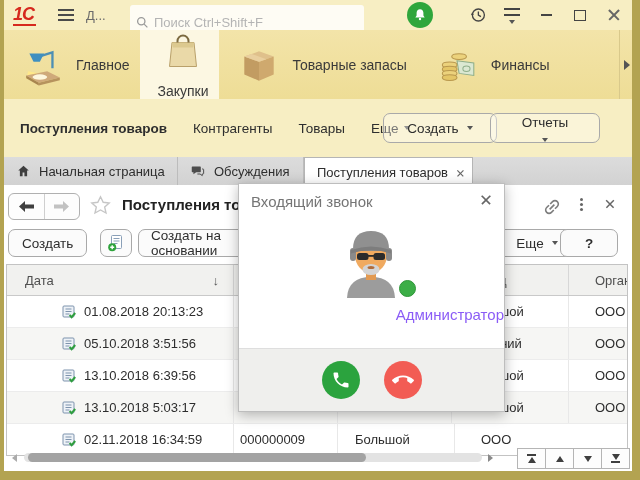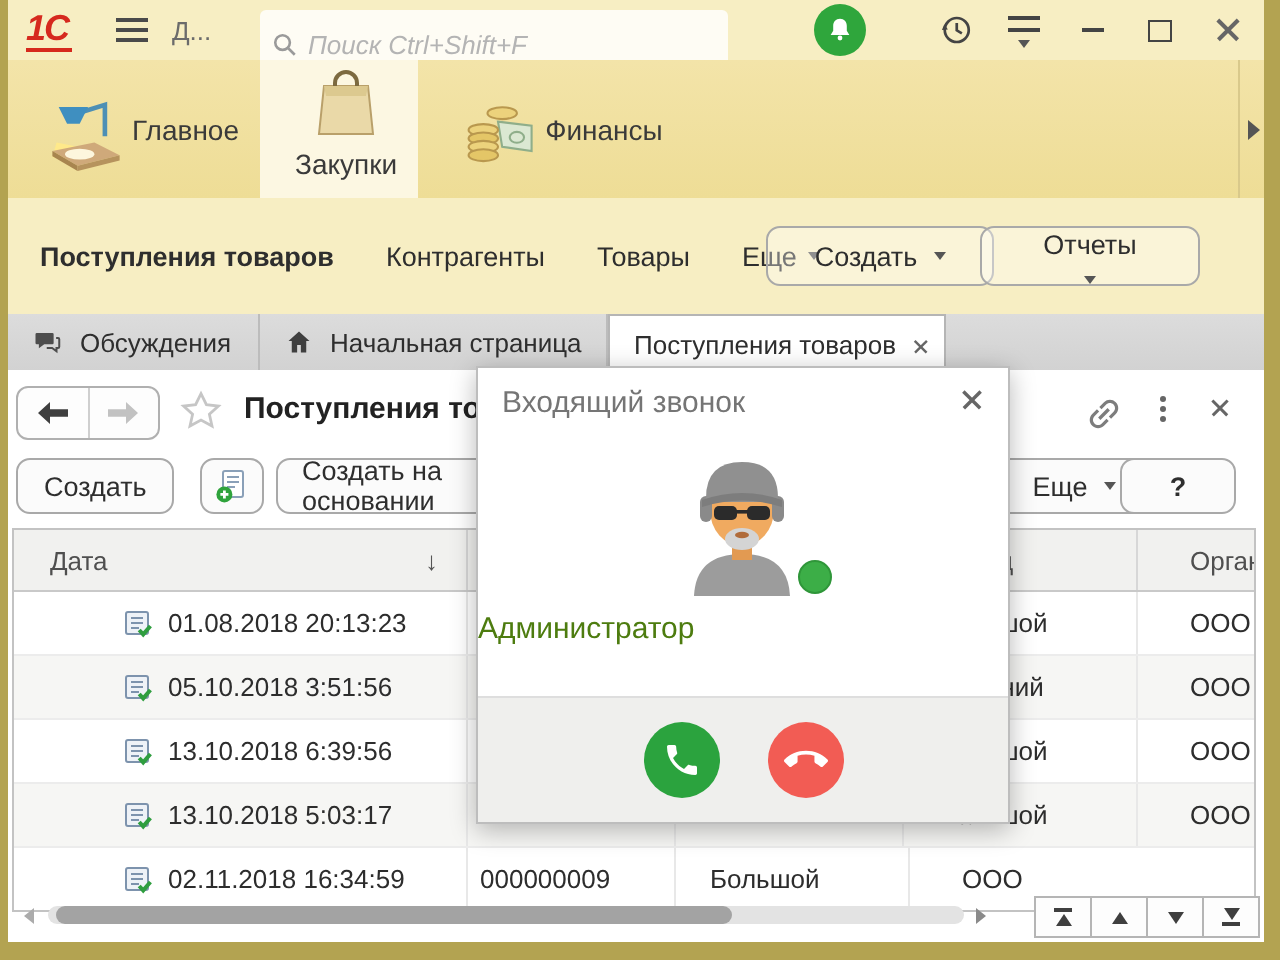--- a/index.html
+++ b/index.html
@@ -8,21 +8,21 @@
   .app{position:absolute;left:4px;top:0;right:8px;bottom:9px;background:#fff;}
 
   
   .titlebar{position:absolute;left:0;top:0;width:100%;height:30px;background:#f7eec3;}
   .logo{position:absolute;left:9px;top:4px;color:#d6291e;font-weight:bold;font-style:italic;
         font-size:18px;letter-spacing:-1px;border-bottom:2px solid #d6291e;line-height:20px;padding:0 2px 0 0;}
   .burger{position:absolute;left:54px;top:9px;width:16px;height:12px;cursor:pointer;}
   .burger i{display:block;height:2px;background:#4a4a4a;margin-bottom:3px;}
   .win-title{position:absolute;left:82px;top:8px;color:#6b6b6b;}
   .searchbox{position:absolute;left:126px;top:5px;width:222px;height:34px;background:rgba(255,255,255,.82);
-             border-radius:3px;display:flex;align-items:center;padding:0 6px;gap:5px;font-style:italic;}
+             border-radius:3px;display:flex;align-items:center;padding:0 6px;gap:5px;}
   .searchbox .ph{color:#b4b4b4;}
   .tb-bell{position:absolute;left:403px;top:2px;width:26px;height:26px;border-radius:50%;
            background:#2fa63c;display:flex;align-items:center;justify-content:center;}
   .tb-right{position:absolute;right:1px;top:0;height:30px;display:flex;align-items:center;gap:16px;padding-right:8px;}
   .tb-ic{width:18px;height:18px;display:flex;align-items:center;justify-content:center;flex-direction:column;}
   .minbar{width:11px;height:2px;background:#444;}
   .maxbox{width:10px;height:9px;border:1.6px solid #444;}
   .lines2 i{display:block;width:16px;height:2px;background:#444;margin:2px 0;}
   .lines2 .tri-down{margin:2px auto 0;}
 
@@ -30,21 +30,21 @@
   .cross{position:relative;width:12px;height:12px;display:inline-block;}
   .cross::before,.cross::after{content:"";position:absolute;left:-1px;top:5px;width:14px;height:1.6px;background:#666;}
   .cross::before{transform:rotate(45deg);}.cross::after{transform:rotate(-45deg);}
   .cross.small{transform:scale(.75);}
   .tri-down{width:0;height:0;border-left:3.5px solid transparent;border-right:3.5px solid transparent;border-top:4px solid #555;display:inline-block;}
   .tri-right{width:0;height:0;border-top:5px solid transparent;border-bottom:5px solid transparent;border-left:6px solid #555;display:inline-block;}
   .vdots{position:relative;width:3px;height:3px;background:#666;border-radius:50%;box-shadow:0 5px 0 #666,0 10px 0 #666;display:inline-block;}
 
   
   .ribbon{position:absolute;left:0;top:30px;width:100%;height:69px;background:linear-gradient(#f3e4a9,#eedd96);display:flex;}
-  .section{display:flex;align-items:center;gap:2px;padding:0 10px 0 18px;cursor:pointer;}
+  .section{display:flex;align-items:center;gap:12px;padding:0 10px 0 18px;cursor:pointer;}
   .section .lbl{font-size:14px;color:#3a3a3a;white-space:nowrap;}
   .section.active{background:#fcf7e2;flex-direction:column;}
   .ribbon-more{position:absolute;right:2px;top:0;height:100%;display:flex;align-items:center;border-left:1px solid #d9c98b;padding-left:4px;}
 
   
   .submenu{position:absolute;left:0;top:99px;width:100%;height:58px;background:#f7eec3;}
   .sm-items{position:absolute;left:16px;top:0;height:100%;display:flex;align-items:center;gap:26px;}
   .sm-item{cursor:pointer;white-space:nowrap;font-size:13.5px;color:#2e2e2e;display:flex;align-items:center;gap:6px;}
   .sm-item.current{font-weight:bold;}
   .btn{border:1px solid #a9a9a9;border-radius:7px;background:rgba(255,255,255,.35);
@@ -108,21 +108,21 @@
   .tu{width:0;height:0;border-left:4.5px solid transparent;border-right:4.5px solid transparent;border-bottom:6px solid #3f3f3f;}
   .tdn{width:0;height:0;border-left:4.5px solid transparent;border-right:4.5px solid transparent;border-top:6px solid #3f3f3f;}
 
   
   .dialog{position:absolute;left:234px;top:183px;width:265px;height:227px;background:#fff;
           border:1px solid #bdbdbd;box-shadow:0 3px 12px rgba(0,0,0,.28);z-index:50;}
   .dlg-title{position:absolute;left:12px;top:9px;font-size:15px;color:#757575;}
   .dlg-close{position:absolute;right:12px;top:10px;cursor:pointer;}
   .dlg-avatar{position:absolute;left:94px;top:38px;width:76px;height:76px;}
   .dlg-status{position:absolute;left:160px;top:96px;width:15px;height:15px;border-radius:50%;background:#3cae47;border:1px solid #2f9639;}
-  .dlg-name{position:absolute;left:0;top:122px;width:100%;text-align:left;font-size:15px;color:#4d7c0f;}
+  .dlg-name{position:absolute;left:0;top:122px;width:100%;text-align:right;font-size:15px;color:#8b5cf6;}
   .dlg-footer{position:absolute;left:0;bottom:0;width:100%;height:62px;background:#efefed;border-top:1px solid #dedede;
               display:flex;align-items:center;justify-content:center;gap:24px;}
   .callbtn{width:38px;height:38px;border-radius:50%;display:flex;align-items:center;justify-content:center;cursor:pointer;border:none;}
   .callbtn.answer{background:#2ba33e;}
   .callbtn.decline{background:#f25c54;}
 </style>
 </head>
 <body>
 
 <div class="app">
@@ -186,20 +186,29 @@
       </svg>
       <span class="lbl">Главное</span>
     </div>
     <div class="section active">
       <svg width="40" height="42" viewBox="0 0 40 40">
         <polygon points="9,12 31,12 33.5,36 6.5,36" fill="#ead9a8" stroke="#b9a06a"></polygon>
         <polygon points="9,12 31,12 30,17 10,17" fill="#dcc98f"></polygon>
         <path d="M14.5 12v-1.5a5.5 5.5 0 0111 0V12" fill="none" stroke="#7c6a40" stroke-width="2"></path>
       </svg>
       <span class="lbl">Закупки</span>
+    </div>
+    <div class="section">
+      <svg width="44" height="42" viewBox="0 0 40 40">
+        <polygon points="6,12 20,7 34,12 20,17" fill="#dfc08b"></polygon>
+        <polygon points="6,12 20,17 20,35 6,29" fill="#c29c62"></polygon>
+        <polygon points="34,12 20,17 20,35 34,29" fill="#cfa96e"></polygon>
+        <polygon points="6,12 13,9.5 27,14.5 20,17" fill="#e9cf9e"></polygon>
+      </svg>
+      <span class="lbl">Товарные запасы</span>
     </div>
     <div class="section">
       <svg width="44" height="42" viewBox="0 0 40 40">
         <polygon points="20,16 36,18 36,30 22,28" fill="#dbe8d2" stroke="#8fae8a"></polygon>
         <ellipse cx="29" cy="23.5" rx="3.4" ry="2.6" fill="none" stroke="#8fae8a"></ellipse>
         <g stroke="#b9984e">
           <ellipse cx="22" cy="12" rx="7" ry="2.8" fill="#ecd27c"></ellipse>
           <ellipse cx="13" cy="20" rx="7" ry="2.8" fill="#ecd27c"></ellipse>
           <ellipse cx="13" cy="24" rx="7" ry="2.8" fill="#e4c667"></ellipse>
           <ellipse cx="13" cy="28" rx="7" ry="2.8" fill="#ecd27c"></ellipse>
@@ -233,32 +242,32 @@
         <span>Создать</span>
         <span class="tri-down"></span>
       </div>
     <div class="btn sm-btn reports">
         <span>Отчеты</span>
         <span class="tri-down"></span>
       </div>
   </div>
 
   <div class="tabbar">
+    <div class="tab t1">
+      <svg width="15" height="14" viewBox="0 0 24 24">
+          <path d="M12 3l9 8.2h-2.8V21h-4.6v-6.4h-3.2V21H5.8v-9.8H3z" fill="#3f3f3f"></path>
+        </svg>
+      <span>Начальная страница</span>
+    </div>
     <div class="tab t2">
       <svg width="16" height="15" viewBox="0 0 24 24">
           <path d="M3 4h12.5a1 1 0 011 1v7a1 1 0 01-1 1H9l-4.3 3.2V13H3a1 1 0 01-1-1V5a1 1 0 011-1z" fill="#4d4d4d"></path>
           <path d="M18.5 8H20a1 1 0 011 1v6a1 1 0 01-1 1h-1.2v2.6L15.3 16H11" fill="none" stroke="#4d4d4d" stroke-width="1.6"></path>
         </svg>
       <span>Обсуждения</span>
-    </div>
-    <div class="tab t1">
-      <svg width="15" height="14" viewBox="0 0 24 24">
-          <path d="M12 3l9 8.2h-2.8V21h-4.6v-6.4h-3.2V21H5.8v-9.8H3z" fill="#3f3f3f"></path>
-        </svg>
-      <span>Начальная страница</span>
     </div>
     <div class="tab active">
       <span>Поступления товаров</span>
       <span class="cross small" style="width:9px;height:9px;transform:scale(.6);"></span>
     </div>
   </div>
 
   <div class="content">
 
     <div class="navrow">

